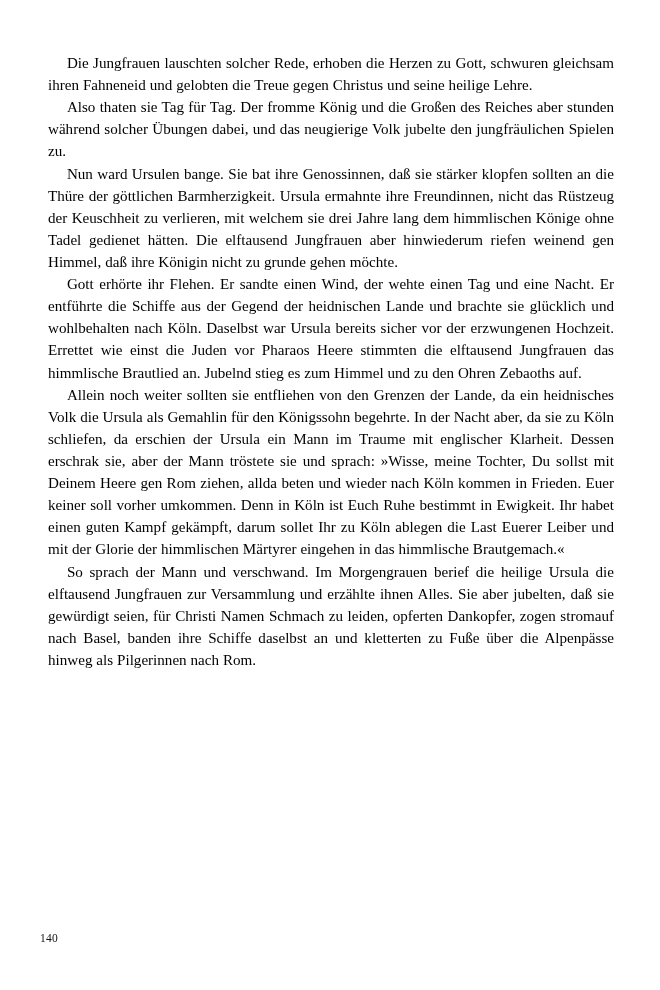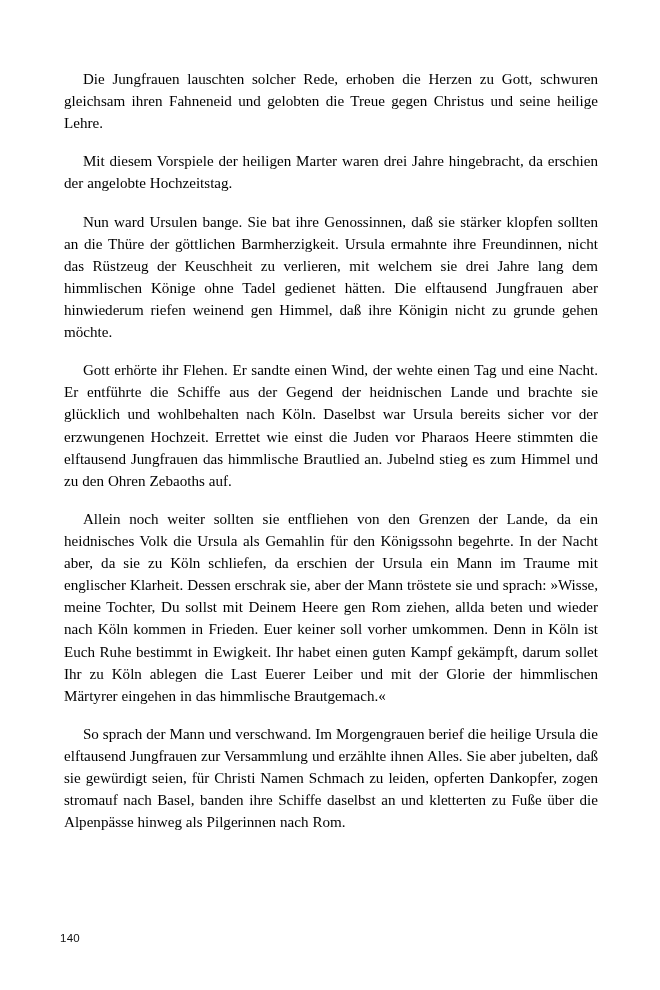--- a/index.html
+++ b/index.html
@@ -20,47 +20,47 @@
     height: 990px;
     box-sizing: border-box;
   }
   .text-block {
     position: absolute;
     left: 48px;
     top: 52px;
     width: 566px;
   }
   .para {
-    margin: 16px;
+    margin: 0;
     font-size: 15.1px;
     line-height: 1.465;
     text-align: justify;
     text-indent: 1.25em;
     hyphens: auto;
     -webkit-hyphens: auto;
     word-spacing: 0.01em;
   }
   .page-number {
     position: absolute;
-    left: 60px;
+    left: 40px;
     top: 932px;
     font-size: 11.5px;
-    font-family: Liberation Sans, sans-serif;
+    font-family: Liberation Serif, serif;
     color: #111111;
     letter-spacing: 0.02em;
   }
 </style>
 </head>
 <body>
 
 <div class="page">
 
   <div class="text-block">
     <p class="para">Die Jungfrauen lauschten solcher Rede, erhoben die Herzen zu Gott, schwuren gleichsam ihren Fahneneid und gelobten die Treue gegen Christus und seine heilige Lehre.</p>
-    <p class="para">Mit diesem Vorspiele der heiligen Marter waren drei Jahre hingebracht, da erschien der angelobte Hochzeitstag.</p>
+    <p class="para">Also thaten sie Tag für Tag. Der fromme König und die Großen des Reiches aber stunden während solcher Übungen dabei, und das neugierige Volk jubelte den jungfräulichen Spielen zu.</p>
     <p class="para">Nun ward Ursulen bange. Sie bat ihre Genossinnen, daß sie stärker klopfen sollten an die Thüre der göttlichen Barmherzigkeit. Ursula ermahnte ihre Freundinnen, nicht das Rüstzeug der Keuschheit zu verlieren, mit welchem sie drei Jahre lang dem himmlischen Könige ohne Tadel gedienet hätten. Die elftausend Jungfrauen aber hinwiederum riefen weinend gen Himmel, daß ihre Königin nicht zu grunde gehen möchte.</p>
     <p class="para">Gott erhörte ihr Flehen. Er sandte einen Wind, der wehte einen Tag und eine Nacht. Er entführte die Schiffe aus der Gegend der heidnischen Lande und brachte sie glücklich und wohlbehalten nach Köln. Daselbst war Ursula bereits sicher vor der erzwungenen Hochzeit. Errettet wie einst die Juden vor Pharaos Heere stimmten die elftausend Jungfrauen das himmlische Brautlied an. Jubelnd stieg es zum Himmel und zu den Ohren Zebaoths auf.</p>
     <p class="para">Allein noch weiter sollten sie entfliehen von den Grenzen der Lande, da ein heidnisches Volk die Ursula als Gemahlin für den Königssohn begehrte. In der Nacht aber, da sie zu Köln schliefen, da erschien der Ursula ein Mann im Traume mit englischer Klarheit. Dessen erschrak sie, aber der Mann tröstete sie und sprach: »Wisse, meine Tochter, Du sollst mit Deinem Heere gen Rom ziehen, allda beten und wieder nach Köln kommen in Frieden. Euer keiner soll vorher umkommen. Denn in Köln ist Euch Ruhe bestimmt in Ewigkeit. Ihr habet einen guten Kampf gekämpft, darum sollet Ihr zu Köln ablegen die Last Euerer Leiber und mit der Glorie der himmlischen Märtyrer eingehen in das himmlische Brautgemach.«</p>
     <p class="para">So sprach der Mann und verschwand. Im Morgengrauen berief die heilige Ursula die elftausend Jungfrauen zur Versammlung und erzählte ihnen Alles. Sie aber jubelten, daß sie gewürdigt seien, für Christi Namen Schmach zu leiden, opferten Dankopfer, zogen stromauf nach Basel, banden ihre Schiffe daselbst an und kletterten zu Fuße über die Alpenpässe hinweg als Pilgerinnen nach Rom.</p>
   </div>
 
   <div class="page-number">140</div>
 
 </div>
 

